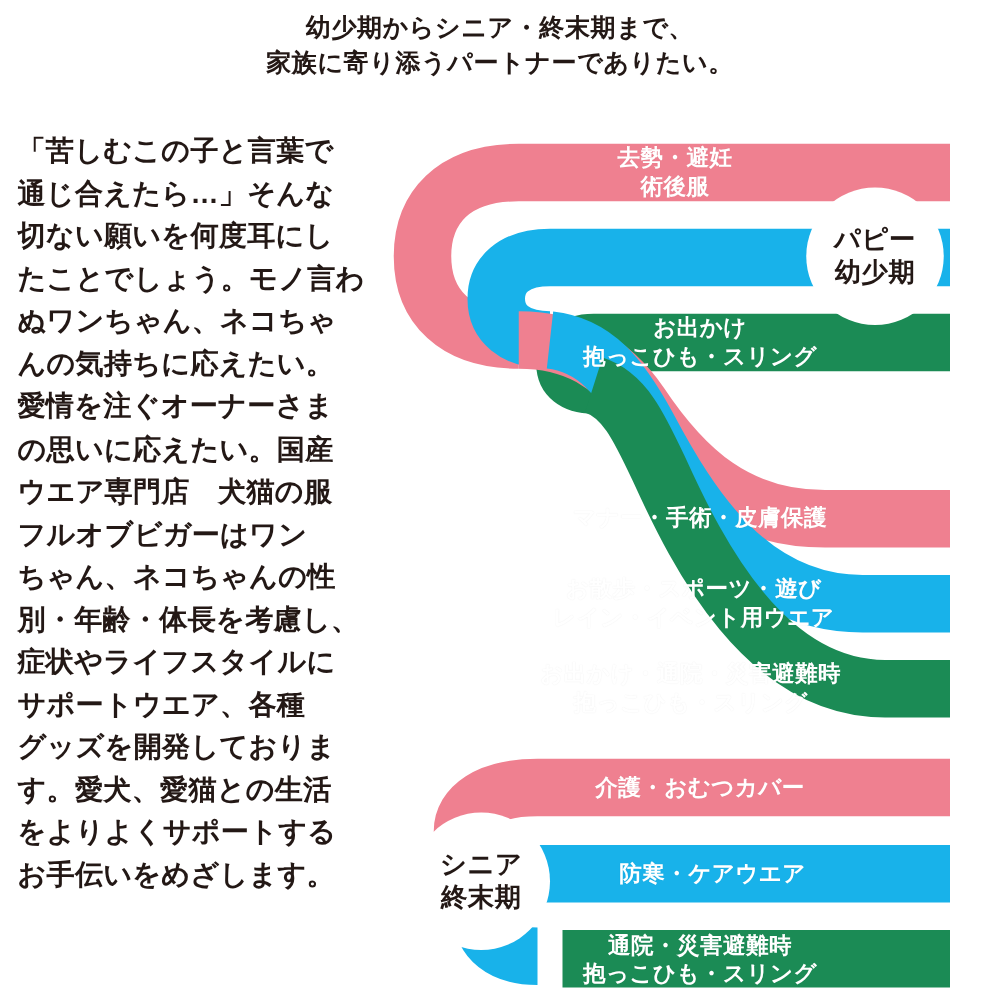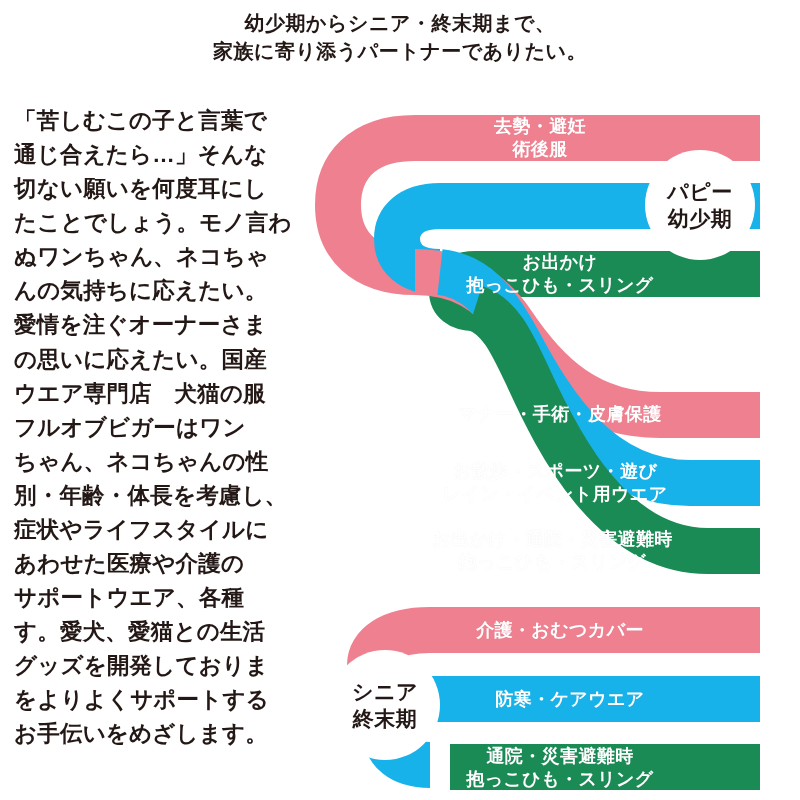--- a/index.html
+++ b/index.html
@@ -119,24 +119,23 @@
     <span class="line">たことでしょう。モノ言わ</span>
     <span class="line">ぬワンちゃん、ネコちゃ</span>
     <span class="line">んの気持ちに応えたい。</span>
     <span class="line">愛情を注ぐオーナーさま</span>
     <span class="line">の思いに応えたい。国産</span>
     <span class="line">ウエア専門店　犬猫の服</span>
     <span class="line">フルオブビガーはワン</span>
     <span class="line">ちゃん、ネコちゃんの性</span>
     <span class="line">別・年齢・体長を考慮し、</span>
     <span class="line">症状やライフスタイルに</span>
-    <span class="line">あわせた医療や介護の</span>
     <span class="line">サポートウエア、各種</span>
+    <span class="line">グッズを開発しておりま</span>
     <span class="line">す。愛犬、愛猫との生活</span>
-    <span class="line">グッズを開発しておりま</span>
     <span class="line">をよりよくサポートする</span>
     <span class="line">お手伝いをめざします。</span>
   </div>
 
   <div id="ribbon-area">
 
     <svg id="ribbon-svg" width="500" height="705" viewBox="0 0 500 705" xmlns="http://www.w3.org/2000/svg">
       <g fill="none" stroke-linecap="butt">
 
         <path d="M 460 43 L 115 43 C 62 43 38 72 38 110 C 38 150 64 177 115 177" stroke="#ef8090" stroke-width="46"></path>

